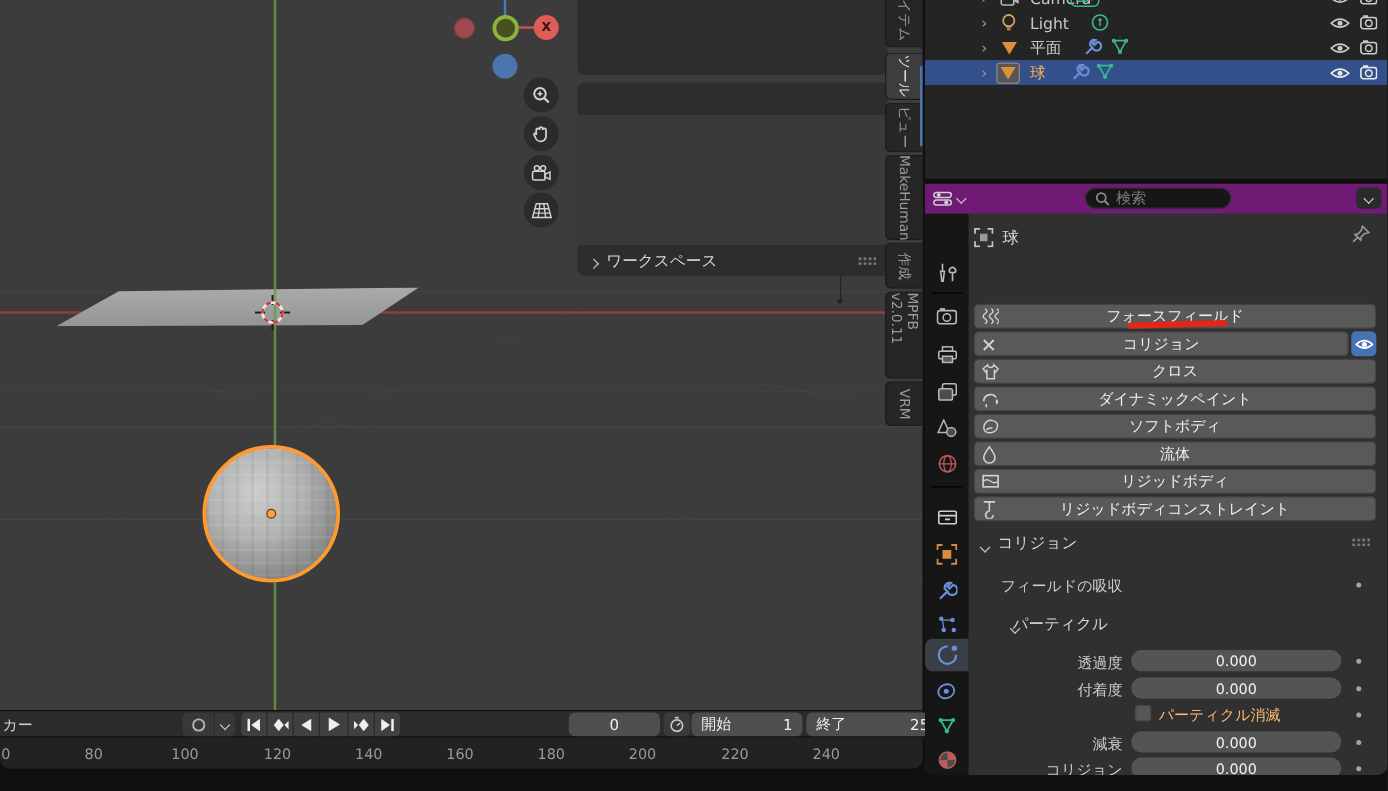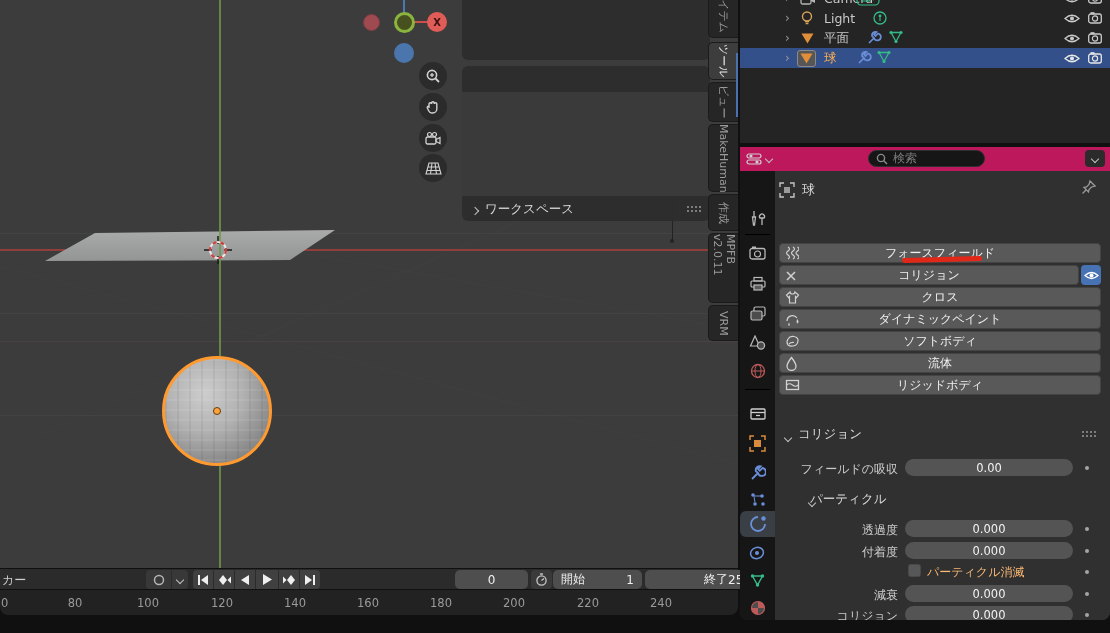--- a/index.html
+++ b/index.html
@@ -76,40 +76,40 @@
   .tlbtn{width:20px;height:19px;background:#404040;display:flex;align-items:center;justify-content:center;}
   .tlbtn.dim{background:#383838;}
   #autokey-group{left:146px;top:1px;}
   #play-group{left:193px;top:1px;}
   .tlfield{top:1px;height:19px;background:#4e4e4e;border-radius:5px;display:flex;
            align-items:center;color:#f0f0f0;font-size:12px;}
   #frame-field{left:455px;width:73px;justify-content:center;}
   #clock-btn{left:531px;top:1px;width:21px;height:19px;background:#3a3a3a;border-radius:4px;
              display:flex;align-items:center;justify-content:center;}
   #start-field{left:553px;width:89px;justify-content:space-between;padding:0 8px;box-sizing:border-box;}
-  #end-field{left:645px;width:114px;justify-content:flex-end;padding:0 8px;box-sizing:border-box;}
+  #end-field{left:645px;width:114px;justify-content:space-between;padding:0 8px;box-sizing:border-box;}
   #tl-ruler{left:0;top:21px;width:738px;height:25px;background:#222222;border-radius:0 0 8px 8px;}
   .rnum{position:absolute;top:6px;color:#9a9a9a;font-size:11.5px;transform:translateX(-50%);}
   .rnum.first{transform:none;}
 
   
   #outliner{left:740px;top:0;width:370px;height:143px;background:#242424;overflow:hidden;}
   .orow{position:absolute;left:0;width:370px;height:20px;display:flex;align-items:center;}
   .orow .arrow{position:absolute;left:45px;color:#9a9a9a;}
   .orow .oicon{position:absolute;left:60px;}
   .orow .olabel{position:absolute;left:84px;color:#c9c9c9;font-size:12.5px;}
   .orow .eye{position:absolute;left:324px;}
   .orow .ocam{position:absolute;left:348px;}
   #row-sphere{background:#34508b;}
   #row-sphere .olabel{color:#ffb14e;}
   .iconbox{border:1px solid #8a8a8a;border-radius:3px;background:#565656;padding:1px;}
 
   
   #properties{left:740px;top:147px;width:370px;height:473px;background:#303030;border-radius:0 0 8px 8px;overflow:hidden;}
-  #prop-header{left:0;top:0;width:370px;height:24px;background:#be185d;}
+  #prop-header{left:0;top:0;width:370px;height:24px;background:#701a75;}
   #search-box{left:128px;top:3px;width:117px;height:17px;background:#161616;border:1px solid #2e2e2e;
               border-radius:9px;display:flex;align-items:center;padding:0 7px;gap:5px;box-sizing:border-box;color:#7d7d7d;}
   #prop-menu-btn{left:345px;top:3px;width:20px;height:17px;background:#2b2b2b;border-radius:4px;
                  display:flex;align-items:center;justify-content:center;}
   #edtype-btn{left:6px;top:3px;width:32px;height:18px;display:flex;align-items:center;gap:3px;}
   #tabcol{left:0;top:24px;width:35px;height:449px;background:#161616;}
   .ptab{position:absolute;left:0;width:35px;height:26px;display:flex;align-items:center;justify-content:center;}
   .ptab.active{background:#3a3e45;border-radius:6px 0 0 6px;}
   .tsep{position:absolute;left:5px;width:25px;height:1px;background:#000;}
   #prop-main{left:35px;top:24px;width:335px;height:449px;background:#303030;}
@@ -656,30 +656,35 @@
       </div>
       <div class="pbtn" style="top:204px">
         <span class="picon">
             <svg width="15" height="14">
               <rect x="1.5" y="2.5" width="12" height="9" fill="none" stroke="#d2d2d2" stroke-width="1.3"></rect>
               <path d="M1.5 7 q3 -2.5 6 0 q3 2.5 6 0" fill="none" stroke="#d2d2d2" stroke-width="1.1"></path>
             </svg>
           </span>
         <span class="plabel">リジッドボディ</span>
       </div>
+      <div class="pbtn" style="top:226px">
+        <span class="picon">
+            <svg width="13" height="15">
+              <path d="M2 1.5 H11 M6.5 1.5 V9 M6.5 9 a3 3 0 1 0 3 3" fill="none" stroke="#d2d2d2" stroke-width="1.3"></path>
+            </svg>
+          </span>
+        <span class="plabel">リジッドボディコンストレイント</span>
+      </div>
 
       
       <span class="abs chev-d" style="left:9px;top:260px"></span>
       <span class="abs phead" style="left:23px;top:255px">コリジョン</span>
       <div class="abs grip" style="left:306px;top:259px"></div>
 
       <div class="abs flabel" style="top:290px">フィールドの吸収</div>
-      <div class="abs nfield" style="top:288px">
-          <span>0.00</span>
-        </div>
       <div class="abs adot" style="top:295px"></div>
 
       <span class="abs chev-d" style="left:21px;top:325px"></span>
       <span class="abs phead" style="left:35px;top:320px">パーティクル</span>
 
       <div class="abs flabel" style="top:351px">透過度</div>
       <div class="abs nfield" style="top:349px">
           <span>0.000</span>
         </div>
       <div class="abs adot" style="top:356px"></div>

